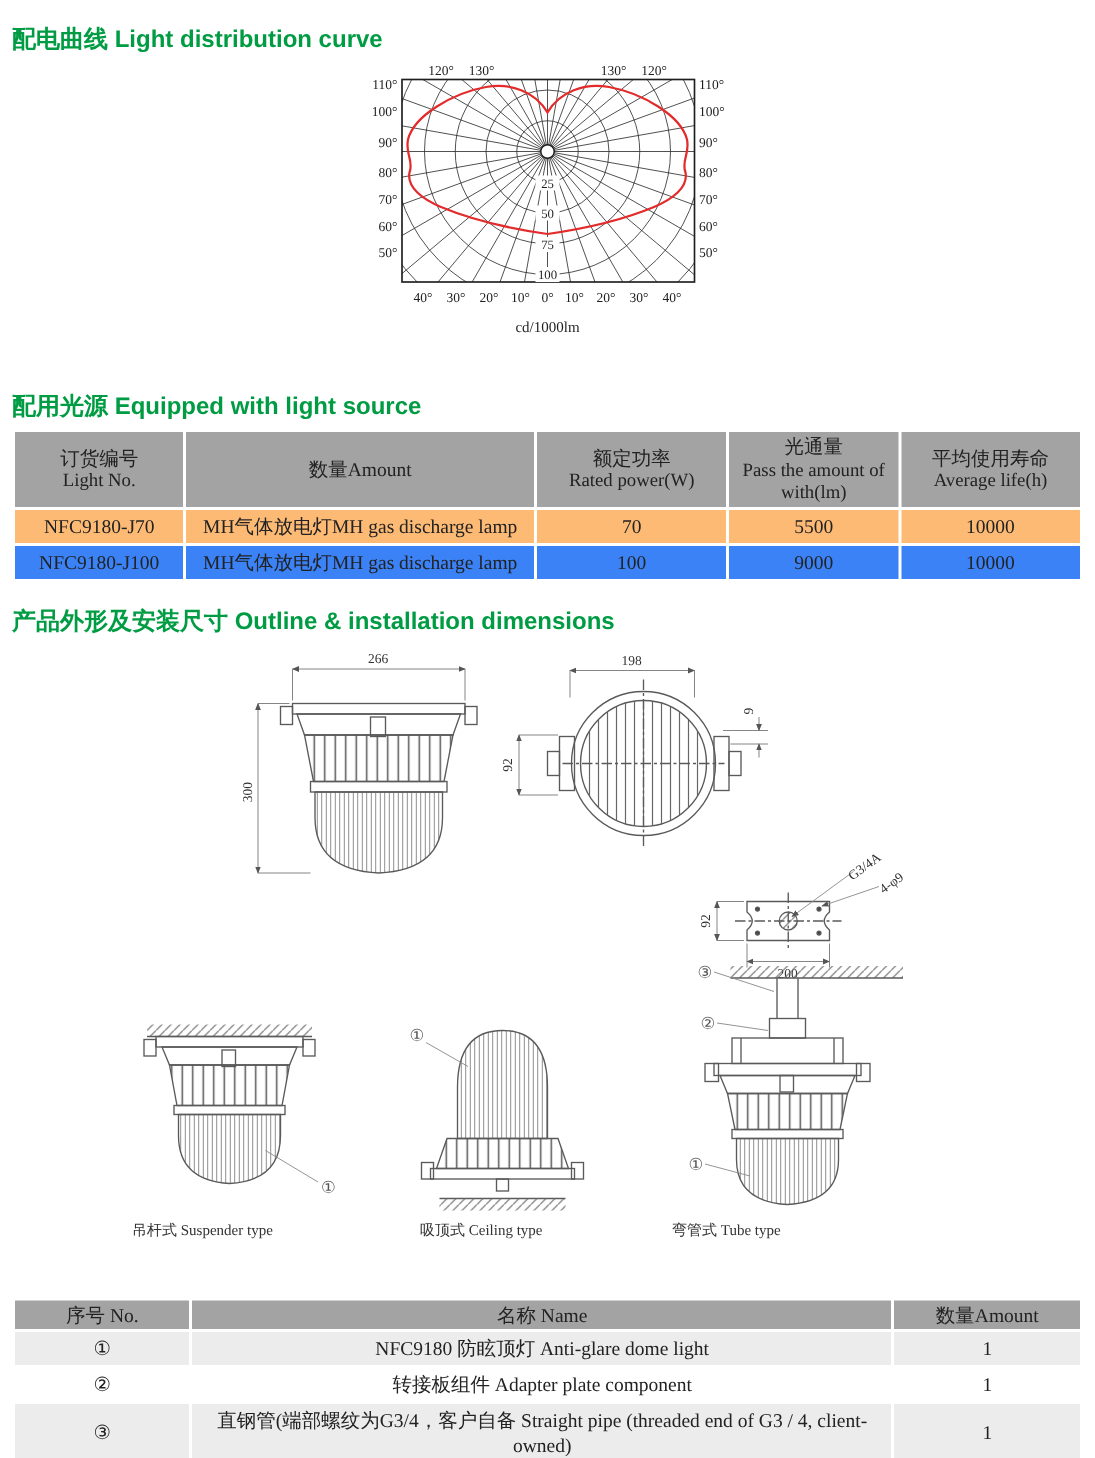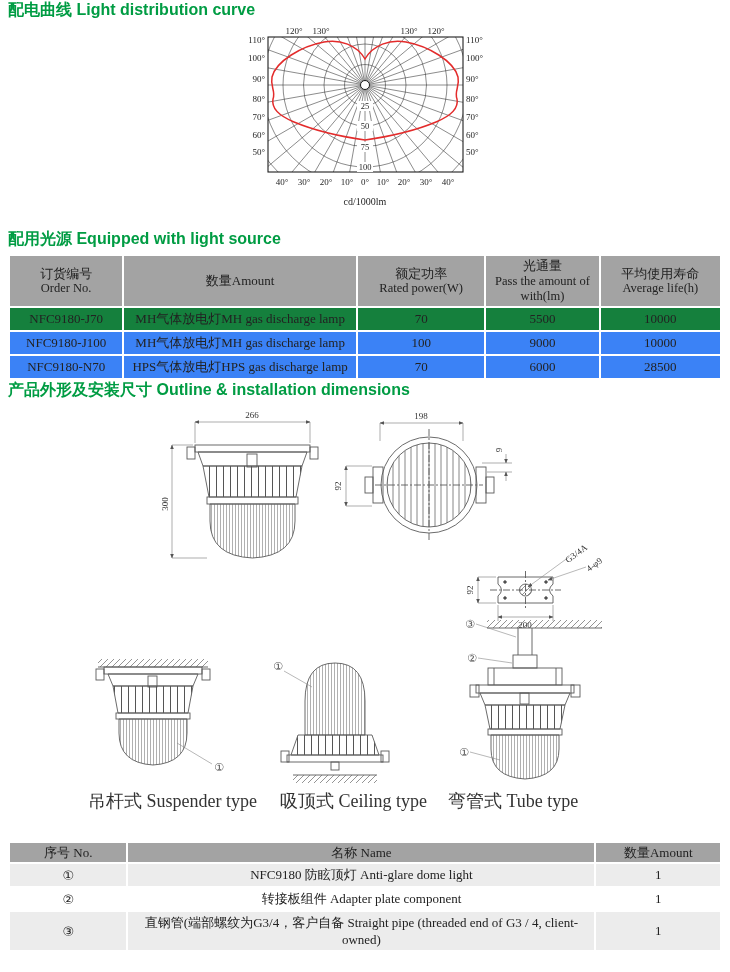--- a/index.html
+++ b/index.html
@@ -1,46 +1,46 @@
 <!DOCTYPE html>
 <html><head>
 <meta charset="utf-8">
 <style>
   html,body{margin:0;padding:0;}
   body{width:730px;height:972px;background:#fff;font-family:"Liberation Serif",serif;position:relative;overflow:hidden;}
-  h1.sec{font:bold 16px "Liberation Sans",sans-serif;color:#009c43;margin:0 0 4px 8px;}
+  h1.sec{font:bold 16px "Liberation Sans",sans-serif;color:#009c43;margin:16px 0 4px 8px;}
   
   .chartwrap{height:204px;}
   #ldc{display:block;margin-left:228px;margin-top:2px;}
   .cbox{fill:none;stroke:#1e1e1e;stroke-width:1.1;}
   #spokes line,#rings circle{stroke:#2c2c2c;stroke-width:.55;fill:none;}
   .redcurve{fill:none;stroke:#e32b2b;stroke-width:1.5;}
   .hub{fill:#fff;stroke:#1e1e1e;stroke-width:1;}
   .clab{font:9px "Liberation Serif",serif;fill:#1e1e1e;}
   .rlab{font:8.5px "Liberation Serif",serif;fill:#1e1e1e;}
   .rbg{fill:#fff;}
   
   table.data{border-collapse:separate;border-spacing:2px;width:714px;margin:0 8px;font-size:13px;color:#222;table-layout:fixed;}
   table.data th{background:#a3a3a3;font-weight:normal;padding:2px 2px;text-align:center;line-height:1.2;vertical-align:middle;}
   table.data th .en{font-size:12.5px;}
   table.data td{padding:2px 4px;text-align:center;height:17px;}
-  .r0 td{background:#15803d;}.r1 td{background:#3b82f6;}
+  .r0 td{background:#fdba74;}.r1 td{background:#3b82f6;}
   .p0 td{background:#ececec;}.p1 td{background:#fff;}
   td.name{text-align:left;padding-left:14px;}
   td.no,.mark{font-family:"DejaVu Sans",sans-serif;}
   
   .drawings{position:relative;height:436px;}
   svg.tech{position:absolute;overflow:visible;}
   .ln line,.ln rect,.ln path,.ln circle{stroke:#5a5a5a;stroke-width:.9;fill:none;}
   .dim line{stroke:#777;stroke-width:.6;fill:none;}
   .dimt{font:9px "Liberation Serif",serif;fill:#333;}
   .dash{stroke-dasharray:7 2 2 2;stroke-width:.5;}
   .ldr{stroke:#888;stroke-width:.6;fill:none;}
   .mark{font-size:11px;fill:#555;}
-  .cap{position:absolute;top:384px;font-size:18px;color:#333;}
+  .cap{position:absolute;top:384px;font-size:10px;color:#333;}
 </style>
 </head>
 <body>
 
 <svg width="0" height="0" style="position:absolute" aria-hidden="true">
   <defs>
     <marker id="arw" viewBox="0 0 10 10" refX="9" refY="5" markerWidth="8" markerHeight="8" orient="auto-start-reverse">
       <path d="M0,1 L10,5 L0,9 z" fill="#555"></path>
     </marker>
     <pattern id="vstripe" width="3" height="8" patternUnits="userSpaceOnUse">
@@ -168,21 +168,21 @@
       <col style="width:16%">
       <col style="width:33%">
       <col style="width:18%">
       <col style="width:16%">
       <col style="width:17%">
     </colgroup>
   <thead>
     <tr>
       <th>
           <div class="zh">订货编号</div>
-          <div class="en">Order No.</div>
+          <div class="en">Light No.</div>
         </th>
       <th>
           <div class="zh">数量Amount</div>
           <div class="en"></div>
         </th>
       <th>
           <div class="zh">额定功率</div>
           <div class="en">Rated power(W)</div>
         </th>
       <th>
@@ -202,27 +202,20 @@
       <td>70</td>
       <td>5500</td>
       <td>10000</td>
     </tr>
     <tr class="r1">
       <td>NFC9180-J100</td>
       <td>MH气体放电灯MH gas discharge lamp</td>
       <td>100</td>
       <td>9000</td>
       <td>10000</td>
-    </tr>
-    <tr class="r1">
-      <td>NFC9180-N70</td>
-      <td>HPS气体放电灯HPS gas discharge lamp</td>
-      <td>70</td>
-      <td>6000</td>
-      <td>28500</td>
     </tr>
   </tbody>
 </table>
 
 <h1 class="sec">产品外形及安装尺寸 Outline &amp; installation dimensions</h1>
 
 <div class="drawings">
 
   <svg class="tech" style="left:150px;top:4px" width="200" height="164">
     <g class="dim">

